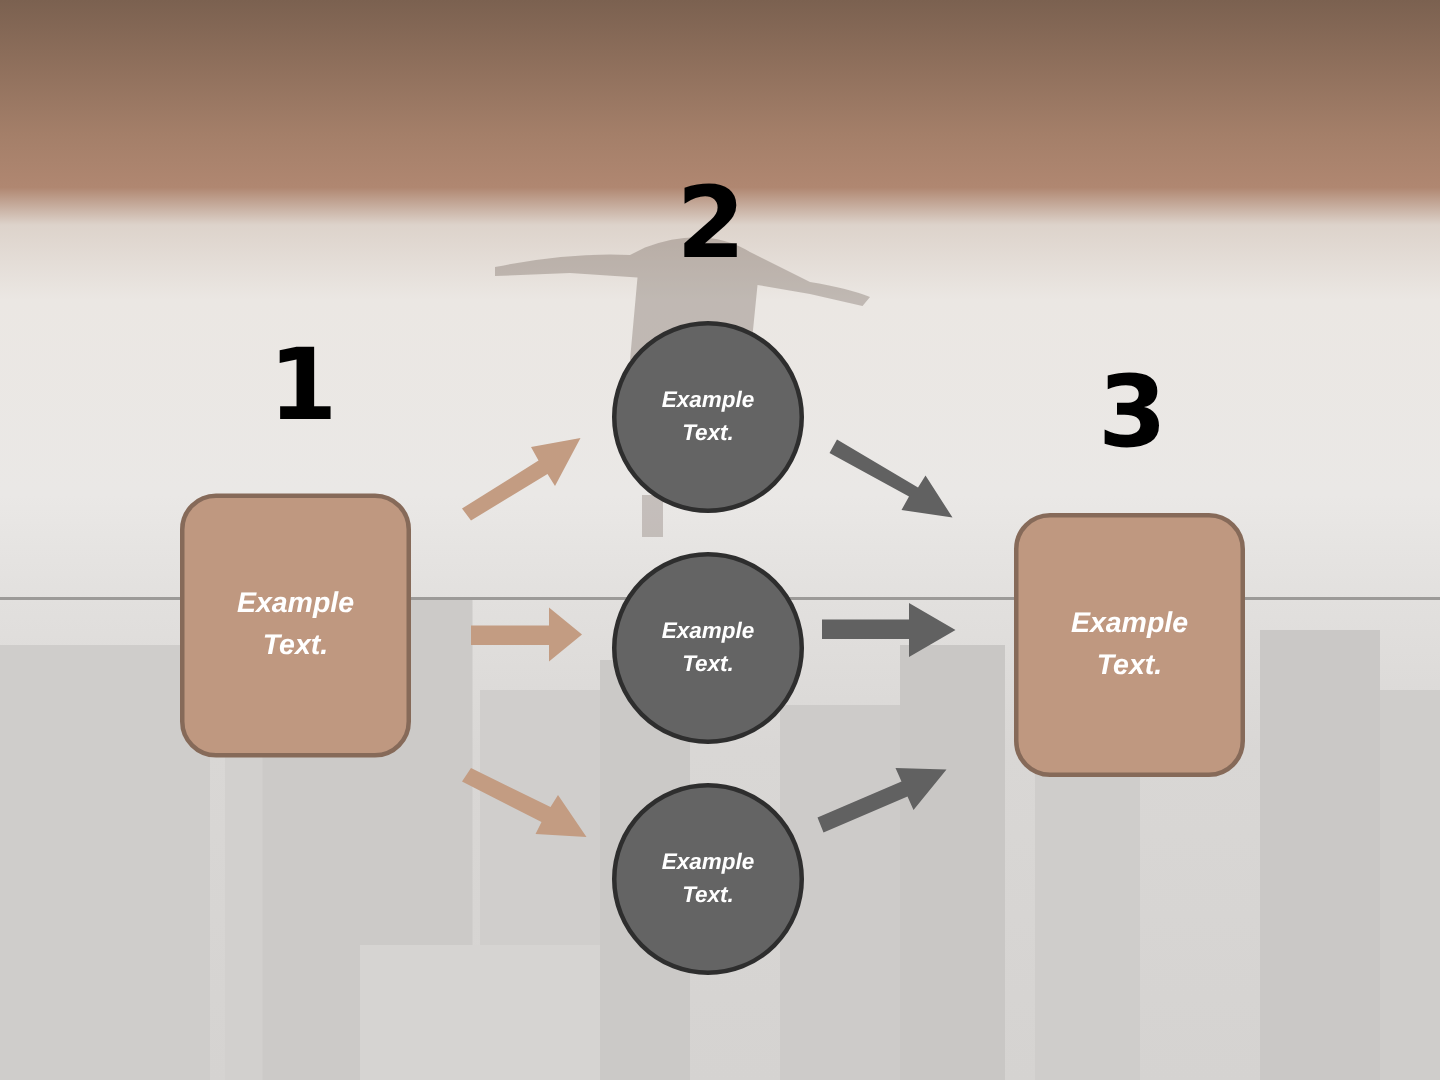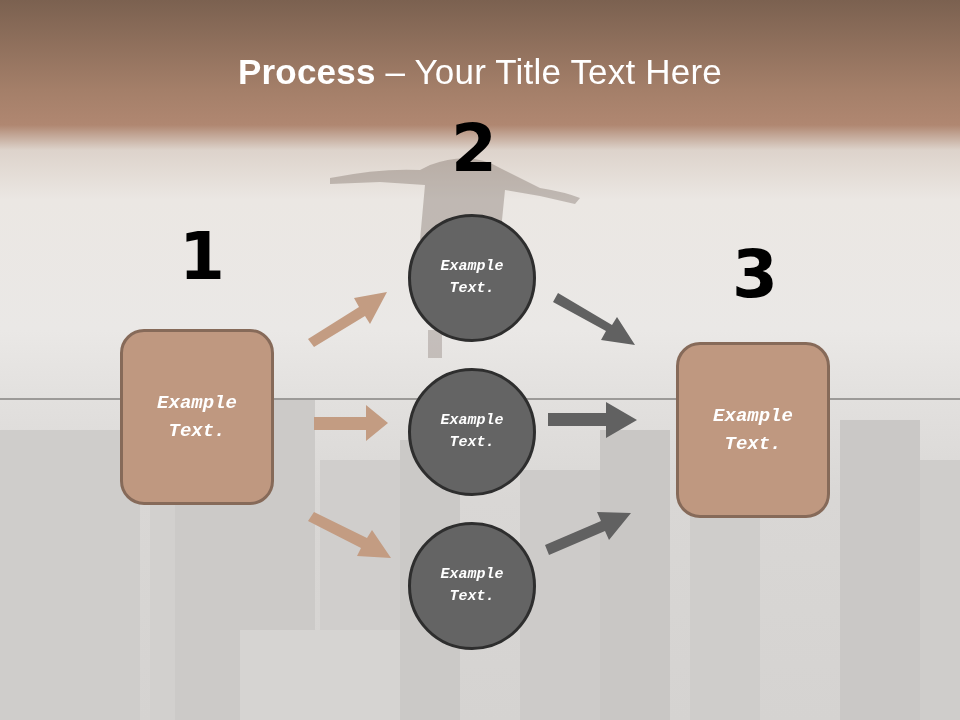--- a/index.html
+++ b/index.html
@@ -27,21 +27,21 @@
       font-family: "Liberation Sans", sans-serif;
     }
     .circle {
       position: absolute; width: 128px; height: 128px; border-radius: 50%;
       background: #646464; border: 3px solid #2e2e2e; box-sizing: border-box;
       display: flex; align-items: center; justify-content: center; text-align: center;
       color: #fff; font-style: italic; font-weight: bold; font-size: 15px; line-height: 1.5;
       font-family: "Liberation Sans", sans-serif;
     }
     .arrows { position: absolute; left: 0; top: 0; width: 960px; height: 720px; pointer-events: none; }
-    .txt { display: block; font-family: Liberation Mono, monospace; }
+    .txt { display: block; }
   </style>
 </head>
 <body>
 
 <div class="slide">
 
   <svg class="city" viewBox="0 0 960 320" preserveAspectRatio="none">
     <rect x="0" y="30" width="140" height="290" fill="#cfcdcb"></rect>
     <rect x="150" y="10" width="40" height="310" fill="#d2d0ce"></rect>
     <rect x="175" y="0" width="140" height="320" fill="#cccac8"></rect>
@@ -57,23 +57,20 @@
 
   <svg class="rope" viewBox="0 0 960 2" preserveAspectRatio="none">
     <rect x="0" y="0" width="960" height="2" fill="#9c9a98"></rect>
   </svg>
 
   <svg class="arrows" viewBox="0 0 960 720">
     <path d="M330 178 Q380 168 420 170 L430 165 Q470 150 500 168 L540 188 Q565 192 580 198 L575 204 L540 196 L505 190 L500 240 L420 240 L425 185 L380 182 L330 184 Z" fill="#6f6058" opacity="0.35"></path>
     <rect x="428" y="330" width="14" height="28" fill="#6f6058" opacity="0.3"></rect>
   </svg>
 
-  <div class="title">
-    <span class="bold">Process</span><span> – Your Title Text Here</span>
-  </div>
 
   <div class="num" style="left:179px; top:224px;">1</div>
   <div class="num" style="left:451px; top:116px;">2</div>
   <div class="num" style="left:732px; top:242px;">3</div>
 
   <svg class="arrows" viewBox="0 0 960 720">
 
     <g fill="#c39c82">
       <polygon points="308,339 314,347 365,316 370,324 387,292 354,298 359,307"></polygon>
     </g>

